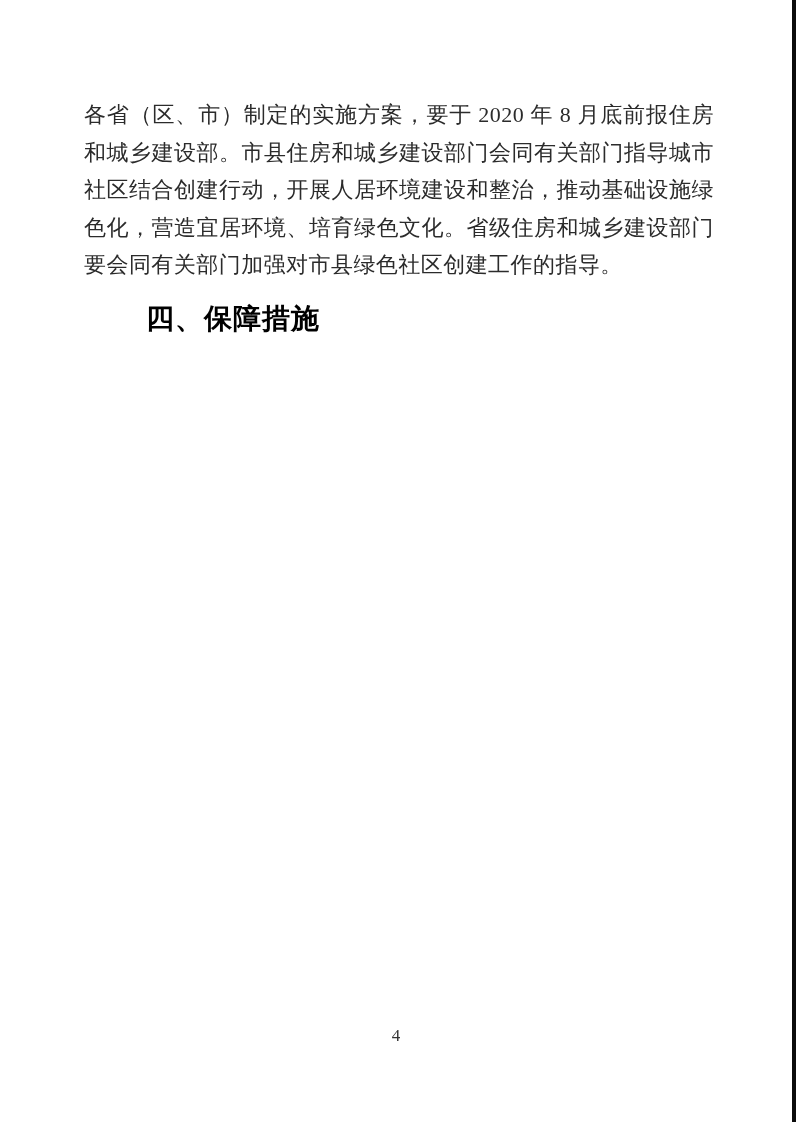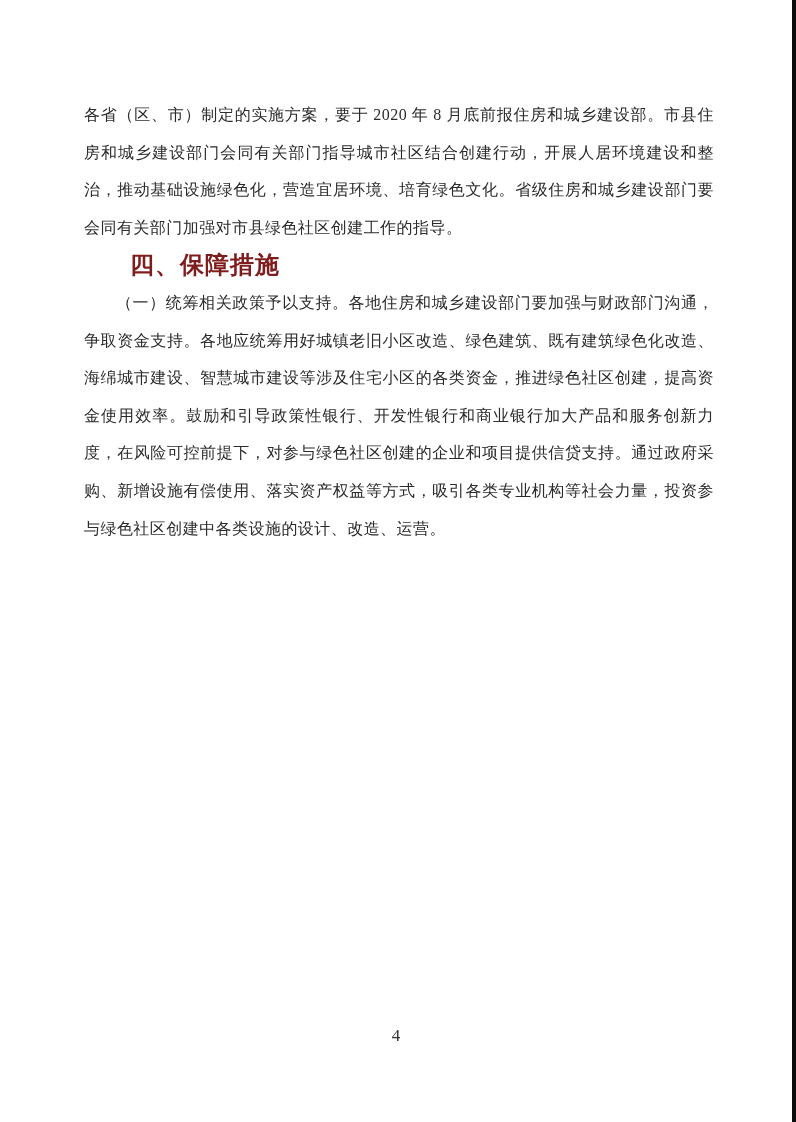--- a/index.html
+++ b/index.html
@@ -25,38 +25,38 @@
     background: #0c0c0c;
   }
   .content {
     position: absolute;
     left: 84px;
     top: 96px;
     width: 630px;
   }
   p.body {
     margin: 0;
-    font-size: 16px;
+    font-size: 22px;
     line-height: 37.6px;
     letter-spacing: 0.45px;
     text-align: justify;
     text-justify: inter-character;
   }
   p.indent {
     text-indent: 2em;
   }
   h2.heading {
-    margin: 0;
+    margin: 16px;
     font-family: "Liberation Sans", "DejaVu Sans", sans-serif;
     font-weight: 700;
-    font-size: 24px;
+    font-size: 28px;
     line-height: 37.6px;
     letter-spacing: 1px;
     text-indent: 46px;
-    color: #7f1d1d;
+    color: #000000;
   }
   .page-number {
     position: absolute;
     left: 0;
     right: 4px;
     top: 1026px;
     text-align: center;
     font-size: 17px;
     color: #333333;
     font-family: "Liberation Serif", "DejaVu Serif", serif;
@@ -68,17 +68,16 @@
 <div class="page">
   <div class="scan-edge"></div>
 
   <div class="content">
     <p class="body">各省（区、市）制定的实施方案，要于 2020 年 8 月底前报住房和城乡建设部。市县住房和城乡建设部门会同有关部门指导城市社区结合创建行动，开展人居环境建设和整治，推动基础设施绿色化，营造宜居环境、培育绿色文化。省级住房和城乡建设部门要会同有关部门加强对市县绿色社区创建工作的指导。</p>
 
 
 
     <h2 class="heading">四、保障措施</h2>
 
-    <p class="body indent">（一）统筹相关政策予以支持。各地住房和城乡建设部门要加强与财政部门沟通，争取资金支持。各地应统筹用好城镇老旧小区改造、绿色建筑、既有建筑绿色化改造、海绵城市建设、智慧城市建设等涉及住宅小区的各类资金，推进绿色社区创建，提高资金使用效率。鼓励和引导政策性银行、开发性银行和商业银行加大产品和服务创新力度，在风险可控前提下，对参与绿色社区创建的企业和项目提供信贷支持。通过政府采购、新增设施有偿使用、落实资产权益等方式，吸引各类专业机构等社会力量，投资参与绿色社区创建中各类设施的设计、改造、运营。</p>
   </div>
 
   <div class="page-number">4</div>
 </div>
 
 </body></html>

